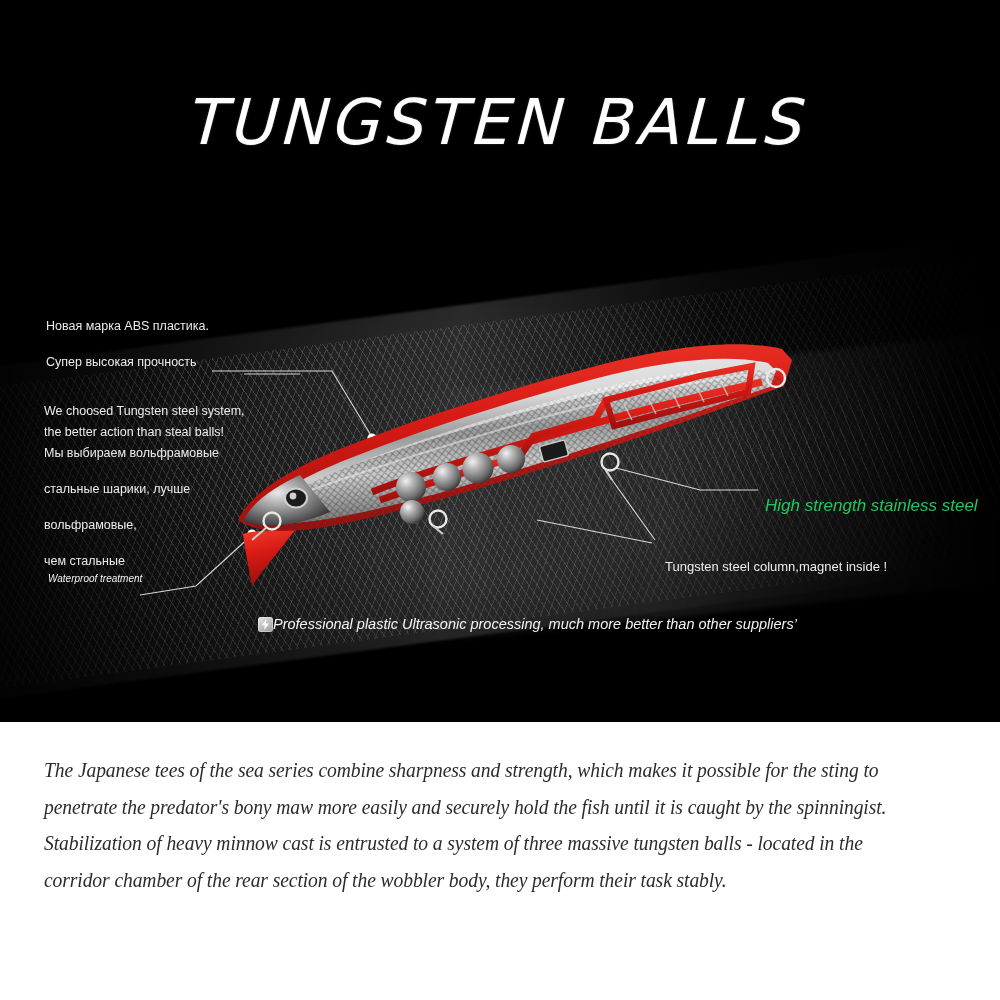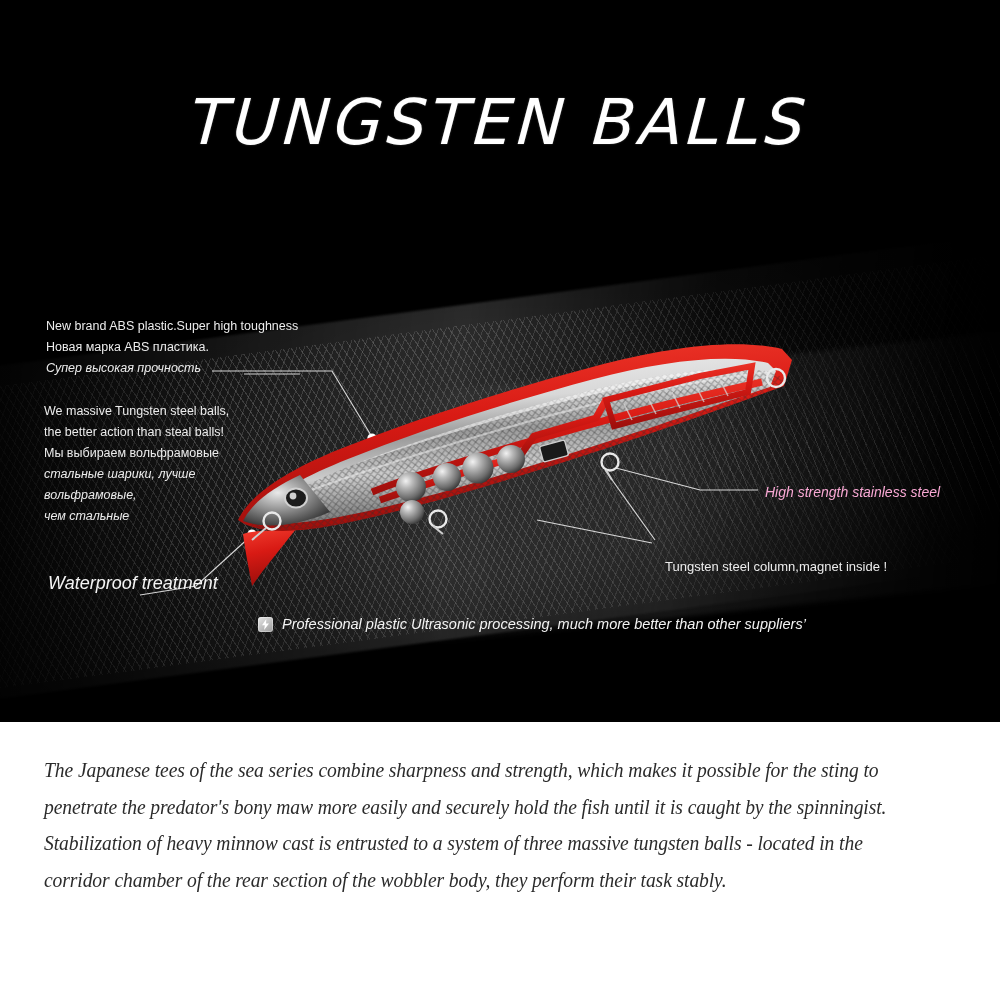--- a/index.html
+++ b/index.html
@@ -62,32 +62,32 @@
     font-family:"DejaVu Sans", sans-serif;
     font-style:italic;font-weight:400;
     transform:skewX(-4deg);
     text-shadow:0 0 2px rgba(255,255,255,.28);
     user-select:none;
   }
 
   
   .anno{position:absolute;color:#f2f2f2;white-space:nowrap;}
   .anno .ln{display:block;font-size:12.5px;line-height:21px;color:#ececec;}
-  .anno .ln.it{font-style:italic;}
+  .anno .ln.it{margin-top:15px;}
 
   #anno-abs{left:46px;top:316px;}
   #anno-tungsten{left:44px;top:401px;}
-  #anno-waterproof{left:48px;top:573px;font-style:italic;font-size:18px;color:#f4f4f4;text-align:right;}
-  #anno-stainless{left:765px;top:484px;font-style:italic;font-size:14px;color:#f9a8d4;}
+  #anno-waterproof{left:48px;top:573px;font-style:italic;font-size:10px;color:#f4f4f4;text-align:right;}
+  #anno-stainless{left:765px;top:496px;font-style:italic;font-size:17px;color:#22c55e;}
   #anno-column{left:665px;top:530px;margin-top:24px;}
   #anno-column .ln{line-height:25px;font-size:13px;}
 
   
   .caption{
-    position:absolute;left:258px;top:616px;display:flex;align-items:center;gap:9px;
+    position:absolute;left:258px;top:616px;display:flex;align-items:center;gap:0;
   }
   .bolt-badge{
     width:15px;height:15px;border-radius:3px;flex:0 0 auto;
     background:linear-gradient(145deg,#e8e8e8,#9a9a9a);
     display:flex;align-items:center;justify-content:center;
     box-shadow:inset 0 0 0 1px rgba(255,255,255,.35);
   }
   .bolt-badge svg{display:block;}
   .caption-text{
     font-style:italic;font-size:14.5px;color:#f3f3f3;white-space:nowrap;
@@ -238,27 +238,26 @@
         </g>
         <g stroke="#cfcfcf" stroke-width="2" fill="none">
           <path d="M266,528 L252,540"></path>
           <path d="M433,526 L443,534"></path>
           <path d="M606,470 L612,480"></path>
         </g>
       </g>
     </svg>
 
     <div class="anno" id="anno-abs">
-      <span class="ln">New brand ABS plastic.Super high toughness</span>
       <span class="ln">Новая марка ABS пластика.</span>
       <span class="ln it">Супер высокая прочность</span>
     </div>
 
     <div class="anno" id="anno-tungsten">
-      <span class="ln">We massive Tungsten steel balls,</span>
+      <span class="ln">We choosed Tungsten steel system,</span>
       <span class="ln">the better action than steal balls!</span>
       <span class="ln">Мы выбираем вольфрамовые</span>
       <span class="ln it">стальные шарики, лучше</span>
       <span class="ln it">вольфрамовые,</span>
       <span class="ln it">чем стальные</span>
     </div>
 
     <div class="anno" id="anno-waterproof">Waterproof treatment</div>
 
     <div class="anno" id="anno-stainless">High strength stainless steel</div>

